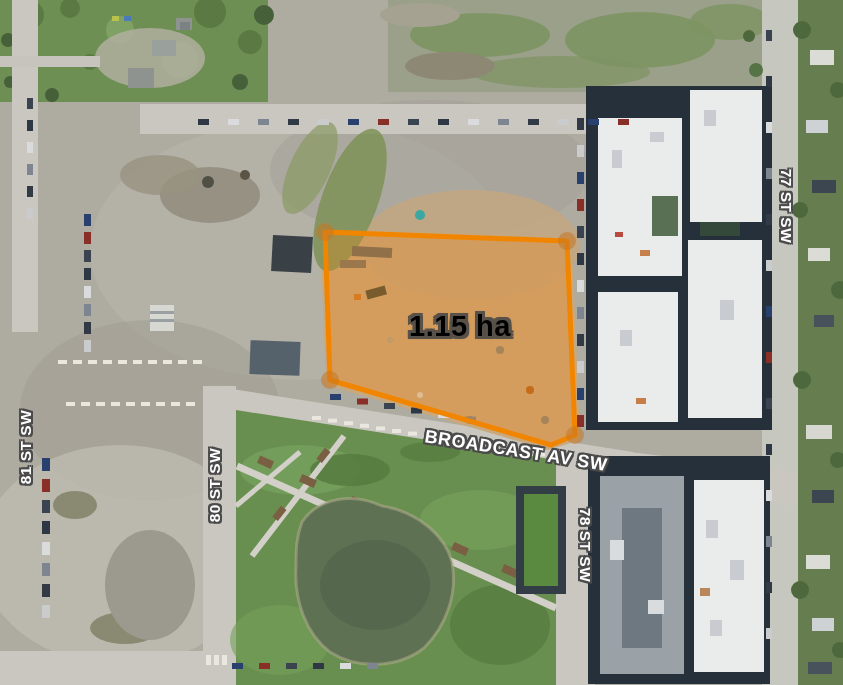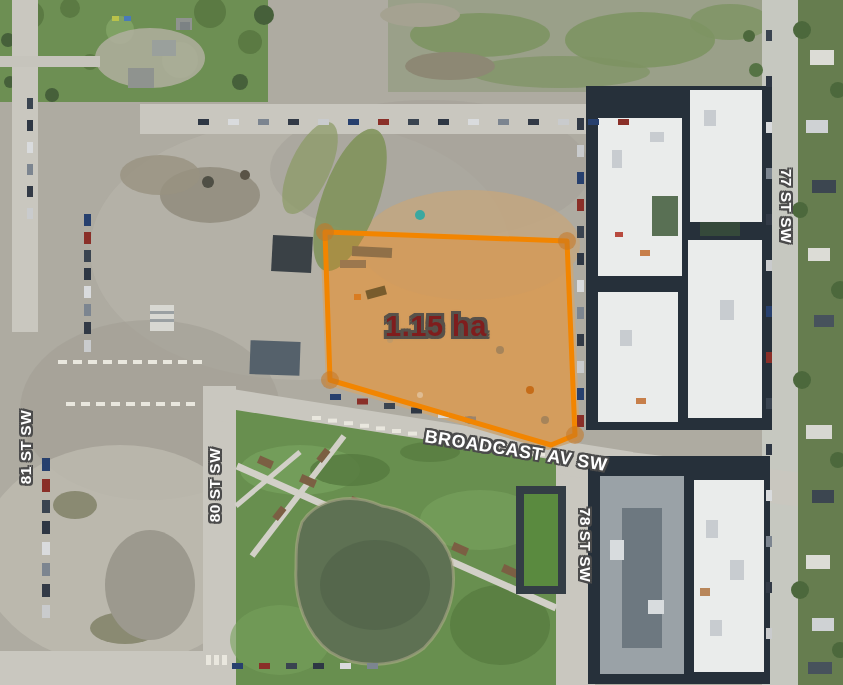--- a/index.html
+++ b/index.html
@@ -17,22 +17,22 @@
                  2px -2px 0 #4b4b4b,2px 0 0 #4b4b4b,2px 2px 0 #4b4b4b;
     transform:translate(-50%,-50%);
   }
   #lbl-broadcast{left:516px;top:451px;font-size:18px;
     transform:translate(-50%,-50%) rotate(9deg);}
   #lbl-77{left:786px;top:206px;transform:translate(-50%,-50%) rotate(90deg);}
   #lbl-78{left:585px;top:545px;transform:translate(-50%,-50%) rotate(90deg);}
   #lbl-80{left:215px;top:485px;transform:translate(-50%,-50%) rotate(-90deg);}
   #lbl-81{left:26px;top:447px;transform:translate(-50%,-50%) rotate(-90deg);}
   .area-label{
-    position:absolute;left:436px;top:326px;transform:translate(-50%,-50%);
-    color:#7f1d1d;font-weight:bold;font-size:29px;letter-spacing:.5px;white-space:nowrap;
+    position:absolute;left:460px;top:326px;transform:translate(-50%,-50%);
+    color:#000000;font-weight:bold;font-size:29px;letter-spacing:.5px;white-space:nowrap;
     text-shadow:-3px -3px 0 #57514a,-3px 0 0 #57514a,-3px 3px 0 #57514a,
                  0 -3px 0 #57514a,0 3px 0 #57514a,
                  3px -3px 0 #57514a,3px 0 0 #57514a,3px 3px 0 #57514a,
                  0 0 4px #57514a;
   }
 </style>
 </head>
 <body>
 
 <div class="viewport">

